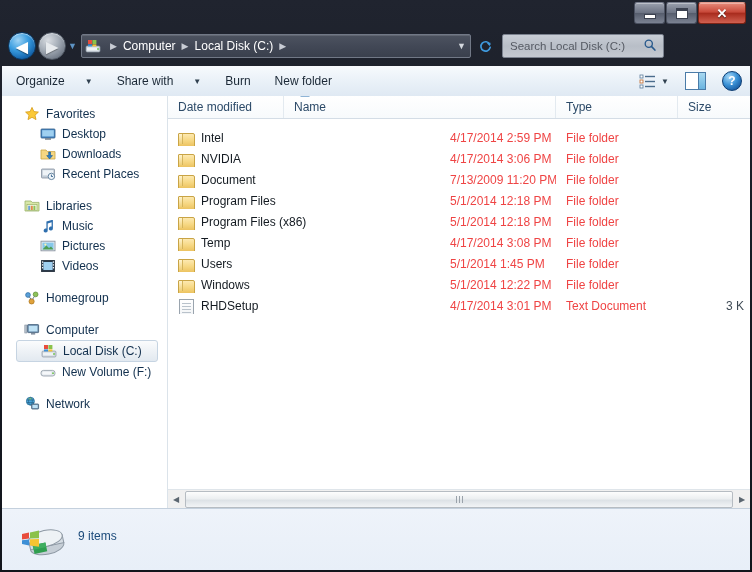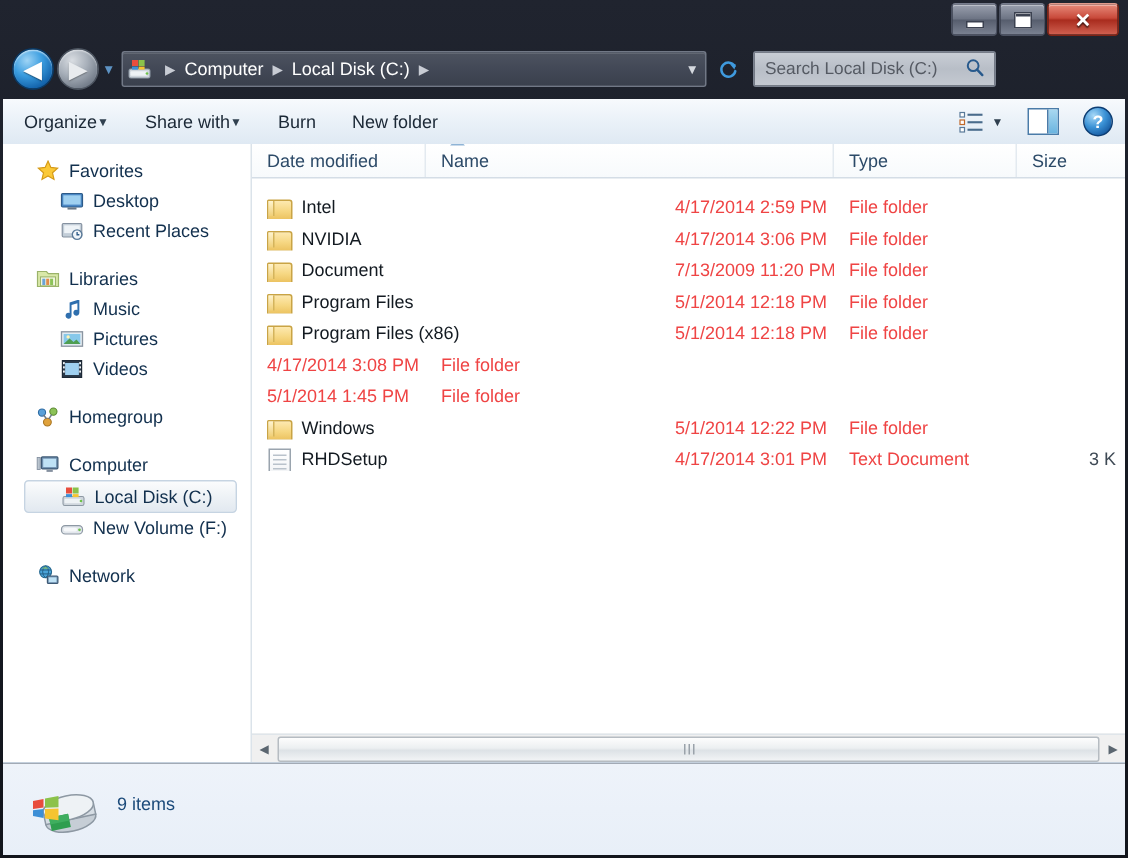--- a/index.html
+++ b/index.html
@@ -141,21 +141,21 @@
   .toolbar {
     position: absolute; left: 2px; top: 66px;
     width: 748px; height: 30px;
     background: linear-gradient(180deg, #f7fafd 0%, #eaf1f8 50%, #dfe9f3 100%);
     border-bottom: 1px solid #b6c4d4;
     display: flex; align-items: center;
   }
   .tbitem {
     font-size: 12px; color: #1b2836;
     padding: 3px 9px; margin-left: 4px;
-    display: flex; align-items: center; gap: 0;
+    display: flex; align-items: center; gap: 20px;
     border: 1px solid transparent; border-radius: 2px;
     white-space: nowrap;
   }
   .tbcaret { font-size: 8px; color: #30404f; }
   .tbright { margin-left: auto; display: flex; align-items: center; gap: 4px; padding-right: 8px; }
   .viewicon { width: 18px; height: 15px; position: relative; }
   .panebtn {
     width: 19px; height: 16px;
     border: 1px solid #4a7ba8; background: #fff;
     display: flex; position: relative;
@@ -451,20 +451,29 @@
               <rect x="1" y="3" width="14" height="9" rx="0.8" fill="#4a87c4" stroke="#2d5a87" stroke-width="0.8"></rect>
               <rect x="2.2" y="4.2" width="11.6" height="6.2" fill="#9fd0f0"></rect>
               <rect x="5" y="12.3" width="6" height="1.4" fill="#6b7885"></rect>
             </svg>
           </span>
           <span>Desktop</span>
         </div>
         <div class="navitem child">
           <span class="nicon">
             <svg width="16" height="16" viewBox="0 0 16 16">
+              <path d="M1 4 h5 l1.4 1.6 H15 V13 H1 Z" fill="#f6d782" stroke="#c9a445" stroke-width="0.8"></path>
+              <path d="M10.5 6 v3.6 h2 L9.6 13 L6.7 9.6 h2 V6 Z" fill="#2f7fc4" stroke="#1c5b94" stroke-width="0.6"></path>
+            </svg>
+          </span>
+          <span>Downloads</span>
+        </div>
+        <div class="navitem child">
+          <span class="nicon">
+            <svg width="16" height="16" viewBox="0 0 16 16">
               <rect x="1.5" y="3" width="13" height="9" rx="0.8" fill="#c3ced8" stroke="#8591a0" stroke-width="0.8"></rect>
               <rect x="2.8" y="4.2" width="10.4" height="5.2" fill="#eef3f7"></rect>
               <circle cx="11.4" cy="10.4" r="3.2" fill="#f0f5f9" stroke="#5a7a99" stroke-width="0.9"></circle>
               <path d="M11.4 8.6 v1.9 h1.5" stroke="#2d5a87" stroke-width="0.9" fill="none"></path>
             </svg>
           </span>
           <span>Recent Places</span>
         </div>
       </div>
 
@@ -642,26 +651,34 @@
           <div class="cell cname" style="width:272px">
             <span class="ficon"><span class="folder-ic"></span></span>
             <span>Program Files (x86)</span>
           </div>
           <div class="cell cdate" style="width:116px">5/1/2014 12:18 PM</div>
           <div class="cell ctype" style="width:122px">File folder</div>
           <div class="cell csize" style="width:72px"></div>
         </div>
 
         <div class="frow">
+          <div class="cell cname" style="width:272px">
+            <span class="ficon"><span class="folder-ic"></span></span>
+            <span>Temp</span>
+          </div>
           <div class="cell cdate" style="width:116px">4/17/2014 3:08 PM</div>
           <div class="cell ctype" style="width:122px">File folder</div>
           <div class="cell csize" style="width:72px"></div>
         </div>
 
         <div class="frow">
+          <div class="cell cname" style="width:272px">
+            <span class="ficon"><span class="folder-ic"></span></span>
+            <span>Users</span>
+          </div>
           <div class="cell cdate" style="width:116px">5/1/2014 1:45 PM</div>
           <div class="cell ctype" style="width:122px">File folder</div>
           <div class="cell csize" style="width:72px"></div>
         </div>
 
         <div class="frow">
           <div class="cell cname" style="width:272px">
             <span class="ficon"><span class="folder-ic"></span></span>
             <span>Windows</span>
           </div>

